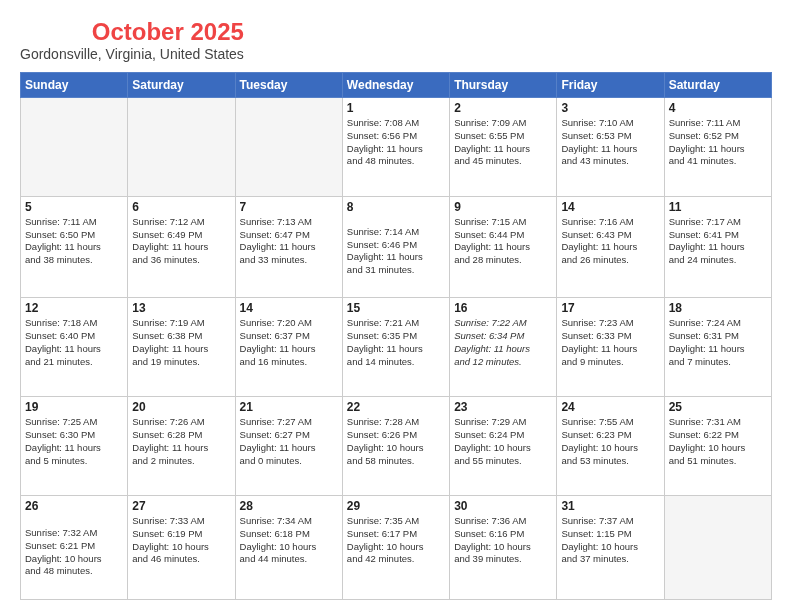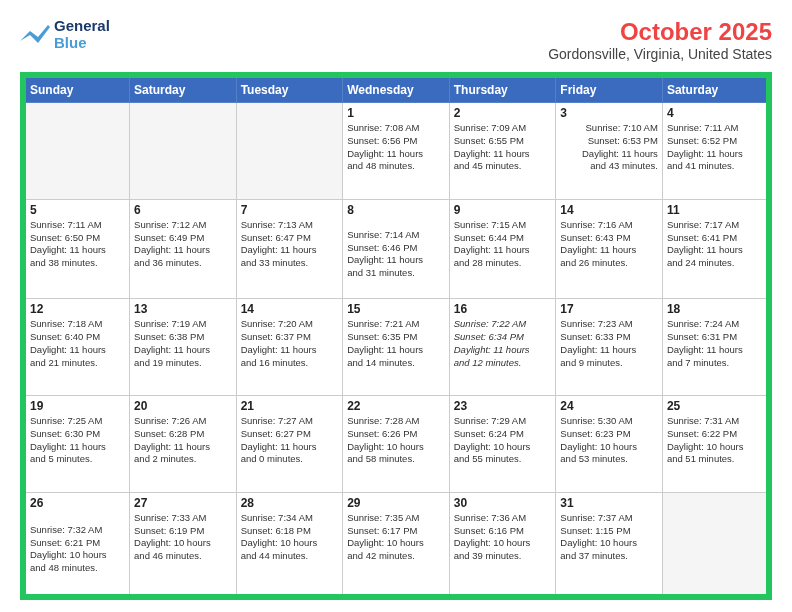--- a/index.html
+++ b/index.html
@@ -48,21 +48,21 @@
       font-size: 24px;
       font-weight: bold;
       color: #ef4444;
     }
     .location {
       font-size: 14px;
       color: #444;
     }
     .calendar {
       flex: 1;
-      border: 6px solid #22c55e;
+      border: 1px solid #22c55e;
       border-collapse: collapse;
       width: 100%;
       table-layout: fixed;
     }
     .calendar th {
       background: #3a6bbf;
       color: #fff;
       font-size: 12px;
       font-weight: bold;
       padding: 5px 4px;
@@ -90,29 +90,20 @@
       font-size: 9.5px;
       color: #333;
       line-height: 1.35;
     }
   </style>
 </head>
 <body>
 
 <div class="page">
   <div class="header">
-    <div class="logo">
-      <svg class="logo-bird" viewBox="0 0 30 24" xmlns="http://www.w3.org/2000/svg">
-        <polygon points="0,18 10,8 18,14 28,2 30,4 18,20 10,12" fill="#4a9cd6"></polygon>
-      </svg>
-      <div class="logo-text">
-        <div>General</div>
-        <div><span>Blue</span></div>
-      </div>
-    </div>
     <div class="title-area">
       <div class="month-title">October 2025</div>
       <div class="location">Gordonsville, Virginia, United States</div>
     </div>
   </div>
 
   <table class="calendar">
     <thead>
       <tr id="weekday-row">
           <th>Sunday</th>
@@ -138,21 +129,21 @@
           </td>
           <td>
             <div class="day-num">2</div>
             <div class="day-info" style="white-space: pre-line;">Sunrise: 7:09 AM
 Sunset: 6:55 PM
 Daylight: 11 hours
 and 45 minutes.</div>
           </td>
           <td>
             <div class="day-num">3</div>
-            <div class="day-info" style="white-space: pre-line; text-align: right;">Sunrise: 7:10 AM
+            <div class="day-info" style="white-space: pre-line;">Sunrise: 7:10 AM
 Sunset: 6:53 PM
 Daylight: 11 hours
 and 43 minutes.</div>
           </td>
           <td>
             <div class="day-num">4</div>
             <div class="day-info" style="white-space: pre-line;">Sunrise: 7:11 AM
 Sunset: 6:52 PM
 Daylight: 11 hours
 and 41 minutes.</div>
@@ -291,21 +282,21 @@
           </td>
           <td>
             <div class="day-num">23</div>
             <div class="day-info" style="white-space: pre-line;">Sunrise: 7:29 AM
 Sunset: 6:24 PM
 Daylight: 10 hours
 and 55 minutes.</div>
           </td>
           <td>
             <div class="day-num">24</div>
-            <div class="day-info" style="white-space: pre-line;">Sunrise: 5:30 AM
+            <div class="day-info" style="white-space: pre-line;">Sunrise: 7:55 AM
 Sunset: 6:23 PM
 Daylight: 10 hours
 and 53 minutes.</div>
           </td>
           <td>
             <div class="day-num">25</div>
             <div class="day-info" style="white-space: pre-line;">Sunrise: 7:31 AM
 Sunset: 6:22 PM
 Daylight: 10 hours
 and 51 minutes.</div>

